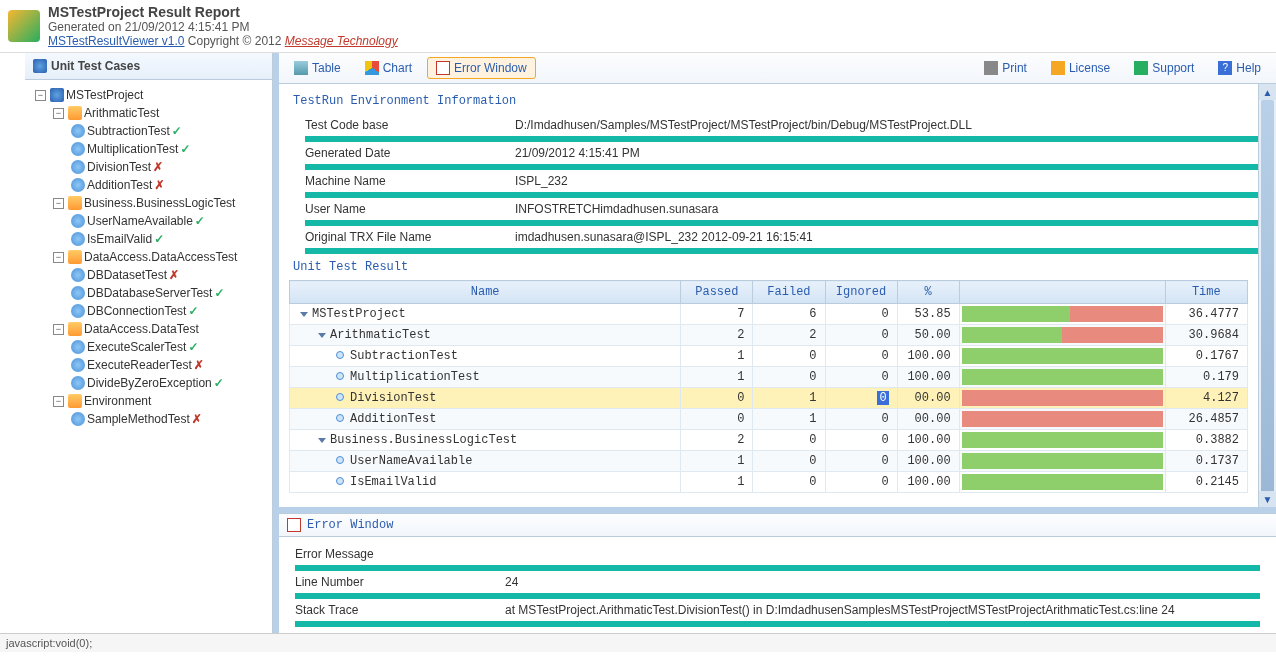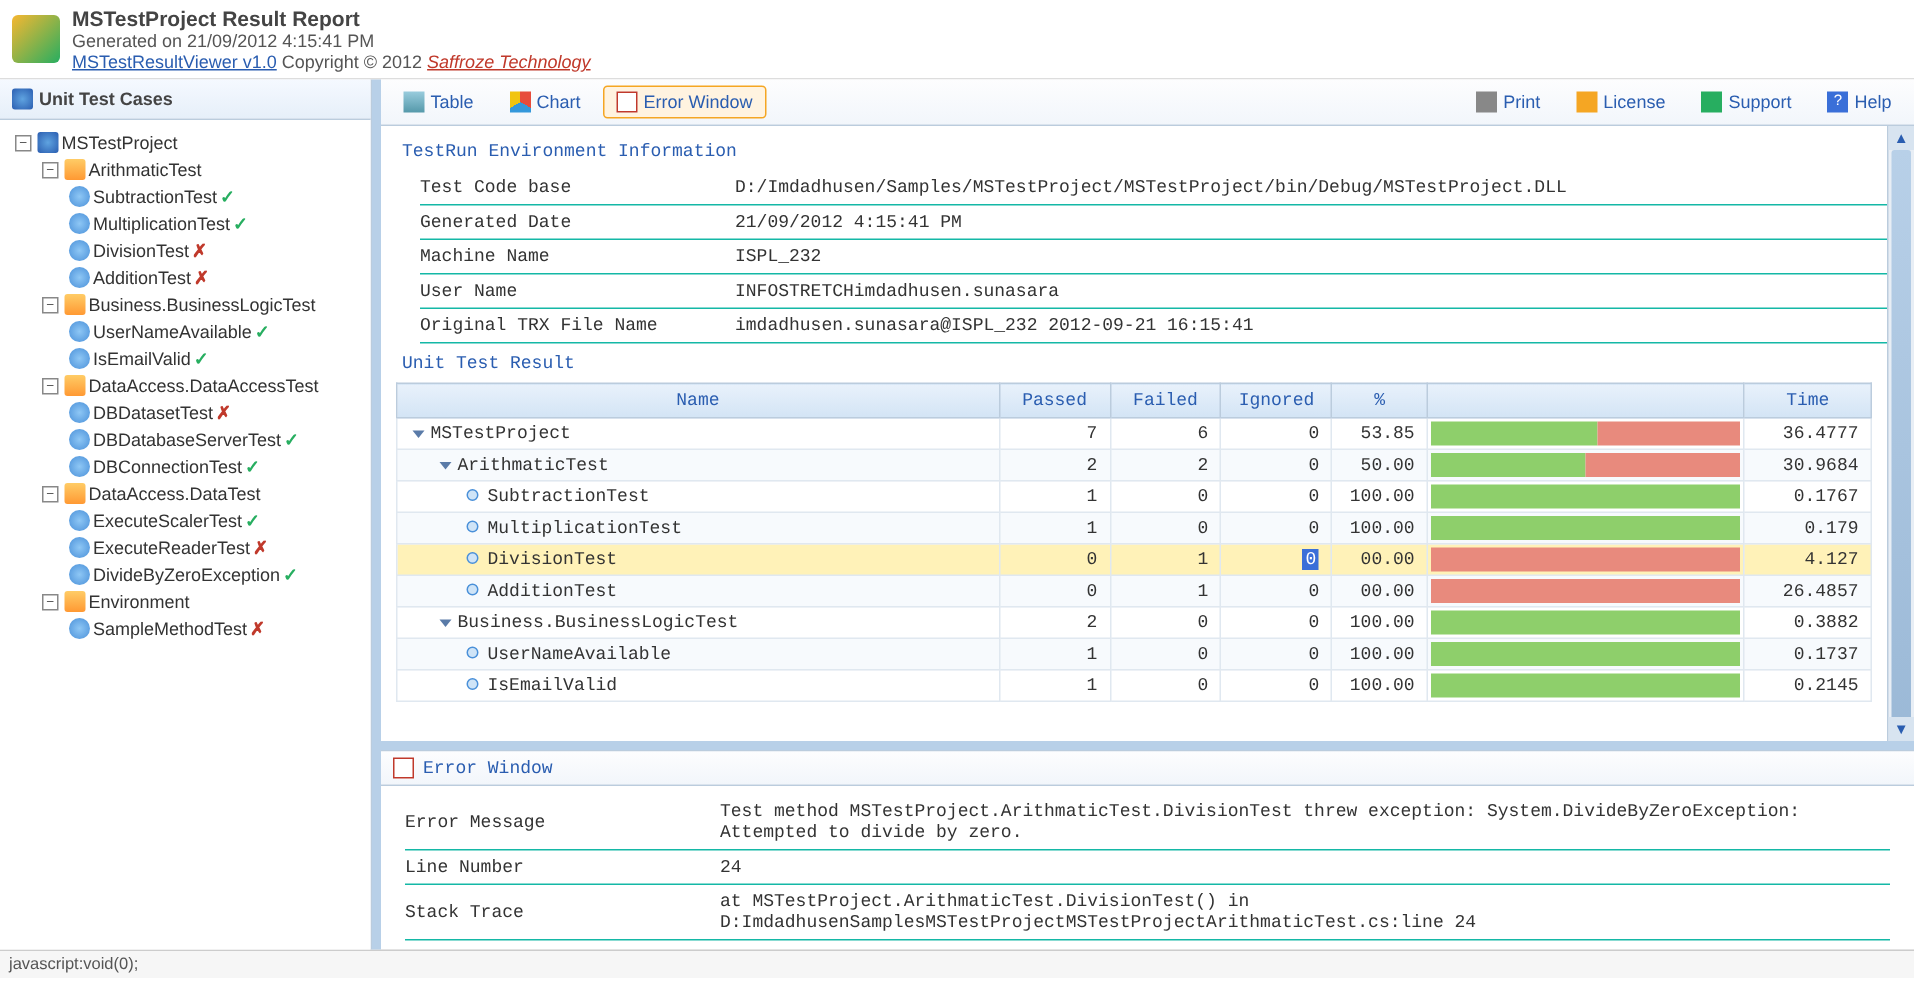--- a/index.html
+++ b/index.html
@@ -3,21 +3,21 @@
 <meta charset="utf-8">
 <style>
 * { box-sizing: border-box; margin: 0; padding: 0; }
 body { font-family: Arial, sans-serif; font-size: 12px; color: #333; background: #fff; }
 .header { display: flex; align-items: center; padding: 4px 8px; border-bottom: 1px solid #ddd; }
 .header-icon { width: 32px; height: 32px; margin-right: 8px; background: linear-gradient(135deg, #f7b731, #27ae60); border-radius: 4px; }
 .header-text h1 { font-size: 14px; font-weight: bold; color: #444; }
 .header-text .sub { font-size: 12px; color: #555; }
 .header-text .link { color: #2a5db0; text-decoration: underline; }
 .header-text .saffroze { color: #c0392b; font-style: italic; text-decoration: underline; }
-.main-layout { display: flex; height: 580px; }
+.main-layout { display: flex; height: 580px; padding-left: 25px; }
 .sidebar { width: 248px; border-right: 1px solid #bcd; display: flex; flex-direction: column; }
 .sidebar-title { background: linear-gradient(#f5f9ff, #e6eff9); padding: 6px 8px; border-bottom: 1px solid #bcd; font-weight: bold; color: #444; display: flex; align-items: center; gap: 4px; }
 .tree { flex: 1; overflow-y: auto; padding: 6px 4px; background: #fff; }
 .tree-node { padding: 2px 0 2px 6px; cursor: pointer; white-space: nowrap; display: flex; align-items: center; gap: 2px; }
 .tree-children { padding-left: 18px; }
 .expander { width: 11px; height: 11px; border: 1px solid #888; display: inline-flex; align-items: center; justify-content: center; font-size: 9px; line-height: 1; color: #555; margin-right: 2px; background: #fff; }
 .node-icon { width: 14px; height: 14px; display: inline-block; }
 .ni-proj { background: radial-gradient(circle, #5fa3e0, #2a5db0); border-radius: 2px; }
 .ni-class { background: linear-gradient(#fc6, #f93); border-radius: 2px; }
 .ni-test { background: radial-gradient(circle, #8ec7f5, #4a90d9); border-radius: 50%; }
@@ -28,21 +28,21 @@
 .toolbar-btn { display: inline-flex; align-items: center; gap: 4px; padding: 3px 8px; border: 1px solid transparent; border-radius: 3px; cursor: pointer; color: #2a5db0; }
 .toolbar-btn.active { border-color: #f5a623; background: #fff3e0; }
 .toolbar-spacer { flex: 1; }
 .tb-icon { width: 14px; height: 14px; display: inline-block; }
 .content-body { flex: 1; overflow-y: auto; padding: 4px 10px; position: relative; }
 .scrollbar-track { position: absolute; right: 0; top: 0; bottom: 0; width: 18px; background: #e8eef5; border-left: 1px solid #bcd; }
 .scrollbar-thumb { position: absolute; left: 2px; right: 2px; top: 16px; height: 400px; background: linear-gradient(#b8d0e8, #9ab8d6); border-radius: 2px; }
 .scroll-arrow { position: absolute; left: 0; right: 0; height: 16px; background: #d8e4f0; display: flex; align-items: center; justify-content: center; font-size: 10px; color: #2a5db0; }
 .section-header { color: #2a5db0; padding: 6px 4px; font-family: "Courier New", monospace; }
 .info-grid { padding-left: 16px; }
-.info-row { display: flex; padding: 4px 0; border-bottom: 1px solid #14b8a6; font-family: Liberation Mono, monospace; align-items: center; }
+.info-row { display: flex; padding: 4px 0; border-bottom: 6px solid #14b8a6; font-family: Liberation Sans, sans-serif; align-items: center; }
 .info-row .label { width: 210px; color: #333; }
 .info-row .val { color: #333; }
 .result-table { width: calc(100% - 18px); border-collapse: collapse; font-family: "Courier New", monospace; }
 .result-table th { background: linear-gradient(#e8f1fb, #d3e4f5); border: 1px solid #bcd; padding: 4px 8px; font-weight: normal; color: #2a5db0; }
 .result-table td { border: 1px solid #e0e8f0; padding: 3px 8px; }
 .result-table tr:nth-child(even) td { background: #f7fafd; }
 .result-table tr.selected td { background: #fff2b8 !important; }
 .result-table td.right { text-align: right; }
 .bullet { width: 8px; height: 8px; border-radius: 50%; border: 1px solid #4a90d9; display: inline-block; margin-right: 6px; background: #cfe4f7; }
 .bar-cell { padding: 2px !important; }
@@ -59,21 +59,21 @@
 </style>
 </head>
 <body>
 
 <div class="header">
   <div class="header-icon"></div>
   <div class="header-text">
     <h1>MSTestProject Result Report</h1>
     <div class="sub">Generated on 21/09/2012 4:15:41 PM</div>
     <div class="sub">
-      <a href="#" class="link">MSTestResultViewer v1.0</a><span> Copyright © 2012 </span><a href="#" class="saffroze">Saffroze Technology</a>
+      <a href="#" class="link">MSTestResultViewer v1.0</a><span> Copyright © 2012 </span><a href="#" class="saffroze">Message Technology</a>
     </div>
   </div>
 </div>
 
 <div class="main-layout">
   <div class="sidebar">
     <div class="sidebar-title">
       <span class="node-icon ni-proj"></span>
       <span>Unit Test Cases</span>
     </div>
@@ -400,21 +400,20 @@
     <div class="splitter"></div>
 
     <div class="error-panel">
       <div class="error-title">
         <span class="tb-icon" style="background:#fff;border:1px solid #c0392b;"></span>
         <span>Error Window</span>
       </div>
       <div class="info-grid" style="padding:6px 16px;">
         <div class="info-row">
             <div class="label">Error Message</div>
-            <div class="val" style="flex:1">Test method MSTestProject.ArithmaticTest.DivisionTest threw exception: System.DivideByZeroException: Attempted to divide by zero.</div>
           </div>
         <div class="info-row">
             <div class="label">Line Number</div>
             <div class="val">24</div>
           </div>
         <div class="info-row">
             <div class="label">Stack Trace</div>
             <div class="val" style="flex:1">at MSTestProject.ArithmaticTest.DivisionTest() in D:ImdadhusenSamplesMSTestProjectMSTestProjectArithmaticTest.cs:line 24</div>
           </div>
       </div>

